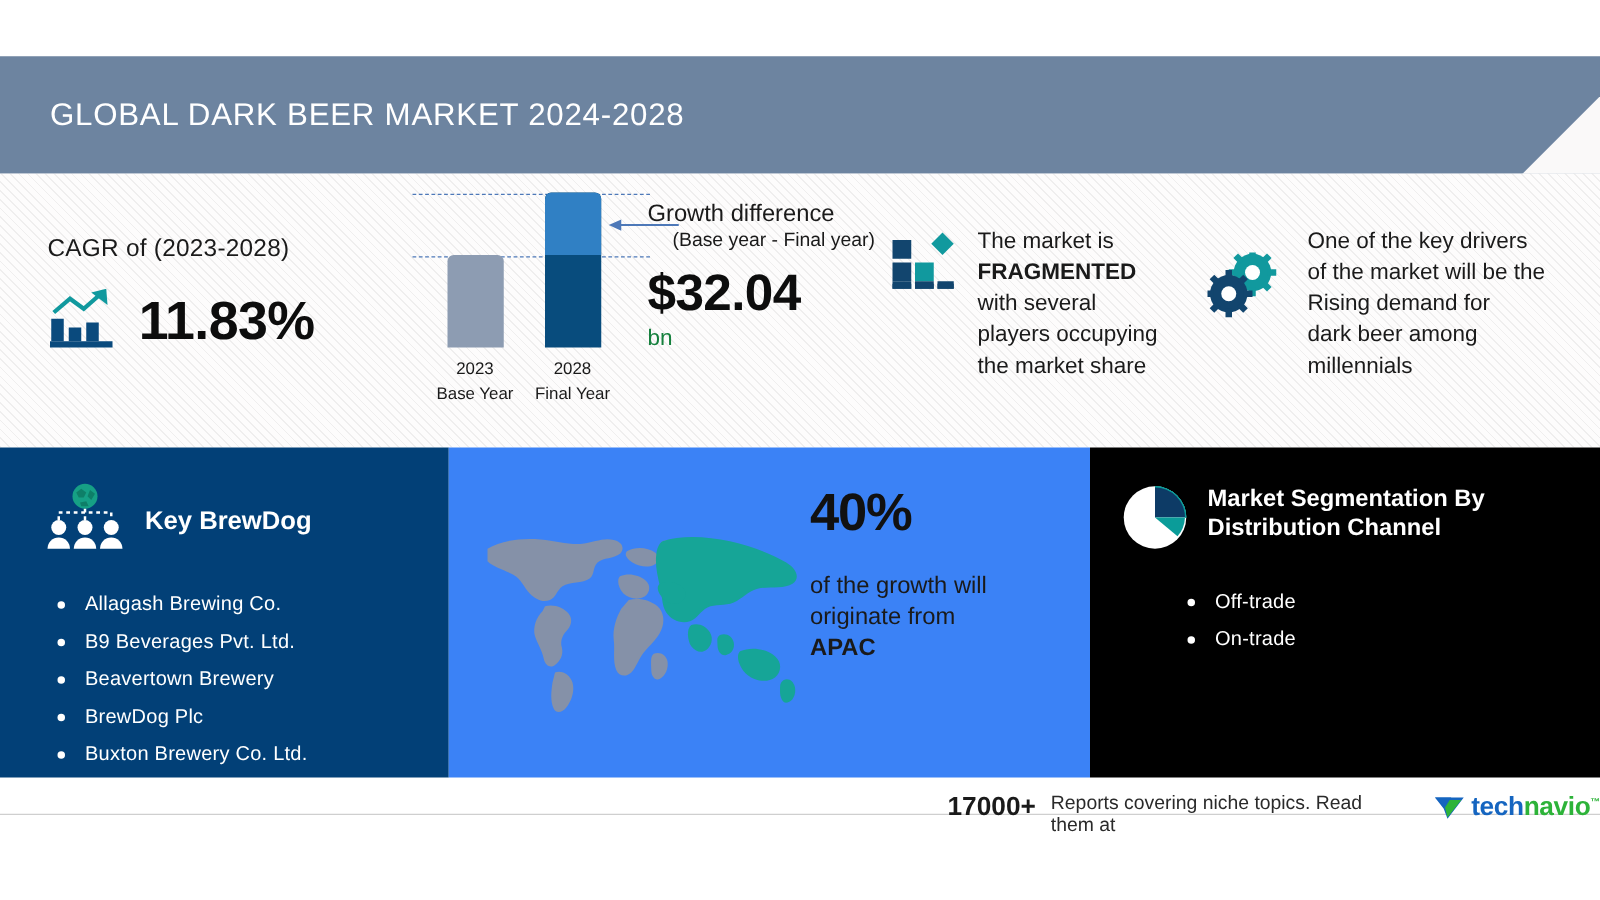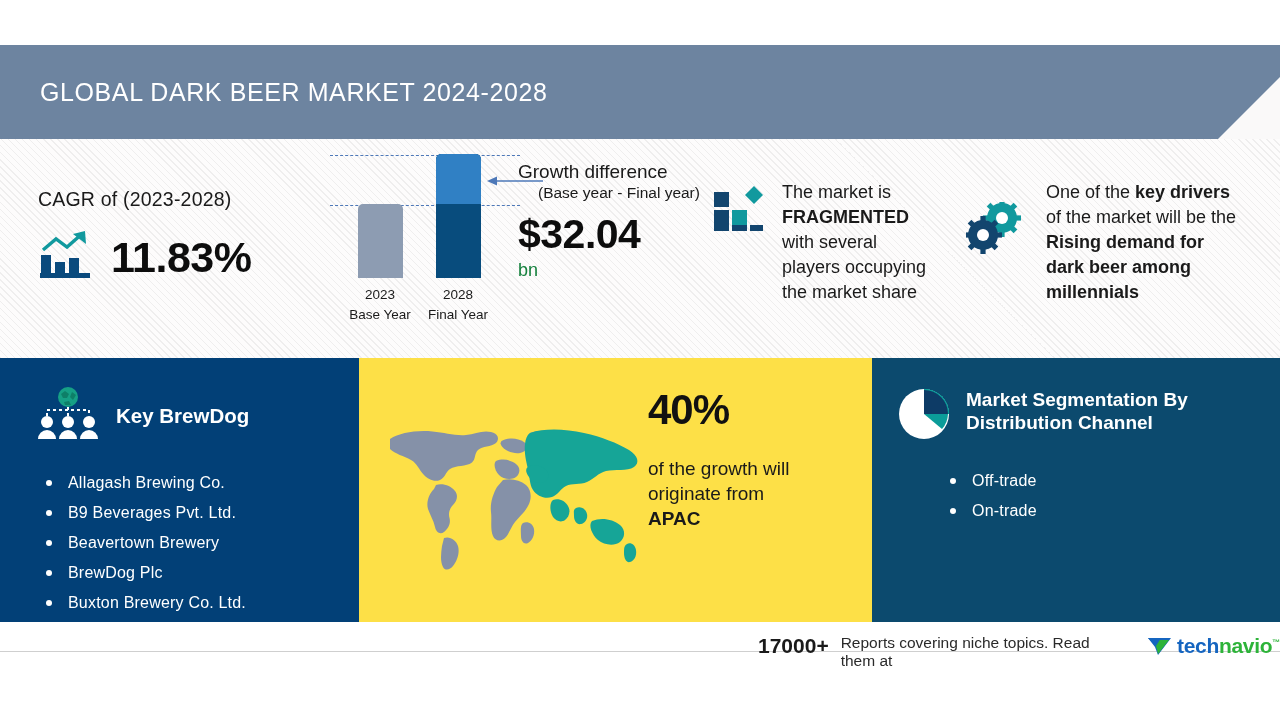--- a/index.html
+++ b/index.html
@@ -87,21 +87,21 @@
   .growth-unit { font-size: 18px; color: #15803d; margin-top: 2px; }
 
   
   .frag-block { position: absolute; left: 712px; top: 180px; display: flex; }
   .frag-text { margin-left: 18px; font-size: 18px; color: #1a1a1a; line-height: 25px; width: 172px; }
   .frag-text b { font-weight: bold; }
 
   
   .drv-block { position: absolute; left: 966px; top: 180px; display: flex; }
   .drv-text { margin-left: 18px; font-size: 18px; color: #1a1a1a; line-height: 25px; width: 220px; }
-  .drv-text b { font-weight: bold; }
+  .drv-text b { font-weight: normal; }
 
   
   .panel-players {
     position: absolute; left: 0; top: 358px; width: 359px; height: 264px;
     background: #024077;
   }
   .players-head { display: flex; align-items: center; padding: 28px 0 0 34px; }
   .players-title {
     color: #ffffff; font-size: 20.5px; font-weight: bold; margin-left: 14px;
   }
@@ -110,31 +110,31 @@
     color: #ffffff; font-size: 16px; line-height: 30px;
     position: relative; padding-left: 22px; letter-spacing: .2px;
   }
   .players-list li::before {
     content: ""; position: absolute; left: 0; top: 12px;
     width: 6px; height: 6px; border-radius: 50%; background: #ffffff;
   }
 
   .panel-map {
     position: absolute; left: 359px; top: 358px; width: 513px; height: 264px;
-    background: #fde047;
+    background: #3b82f6;
   }
   .map-svg { position: absolute; left: 21px; top: 52px; }
   .map-text { position: absolute; left: 289px; top: 28px; width: 210px; }
   .map-pct { font-size: 42px; font-weight: bold; color: #111111; letter-spacing: -1px; }
   .map-desc { font-size: 19px; color: #1a1a1a; line-height: 25px; margin-top: 22px; }
   .map-desc b { font-weight: bold; }
 
   .panel-seg {
     position: absolute; left: 872px; top: 358px; width: 408px; height: 264px;
-    background: #0c4a6e;
+    background: #000000;
   }
   .seg-head { display: flex; align-items: flex-start; padding: 30px 0 0 26px; }
   .seg-title {
     color: #ffffff; font-size: 19px; font-weight: bold; line-height: 23px;
     margin-left: 16px; width: 250px;
   }
   .seg-list { margin: 22px 0 0 78px; list-style: none; }
   .seg-list li {
     color: #ffffff; font-size: 16px; line-height: 30px;
     position: relative; padding-left: 22px; letter-spacing: .2px;

